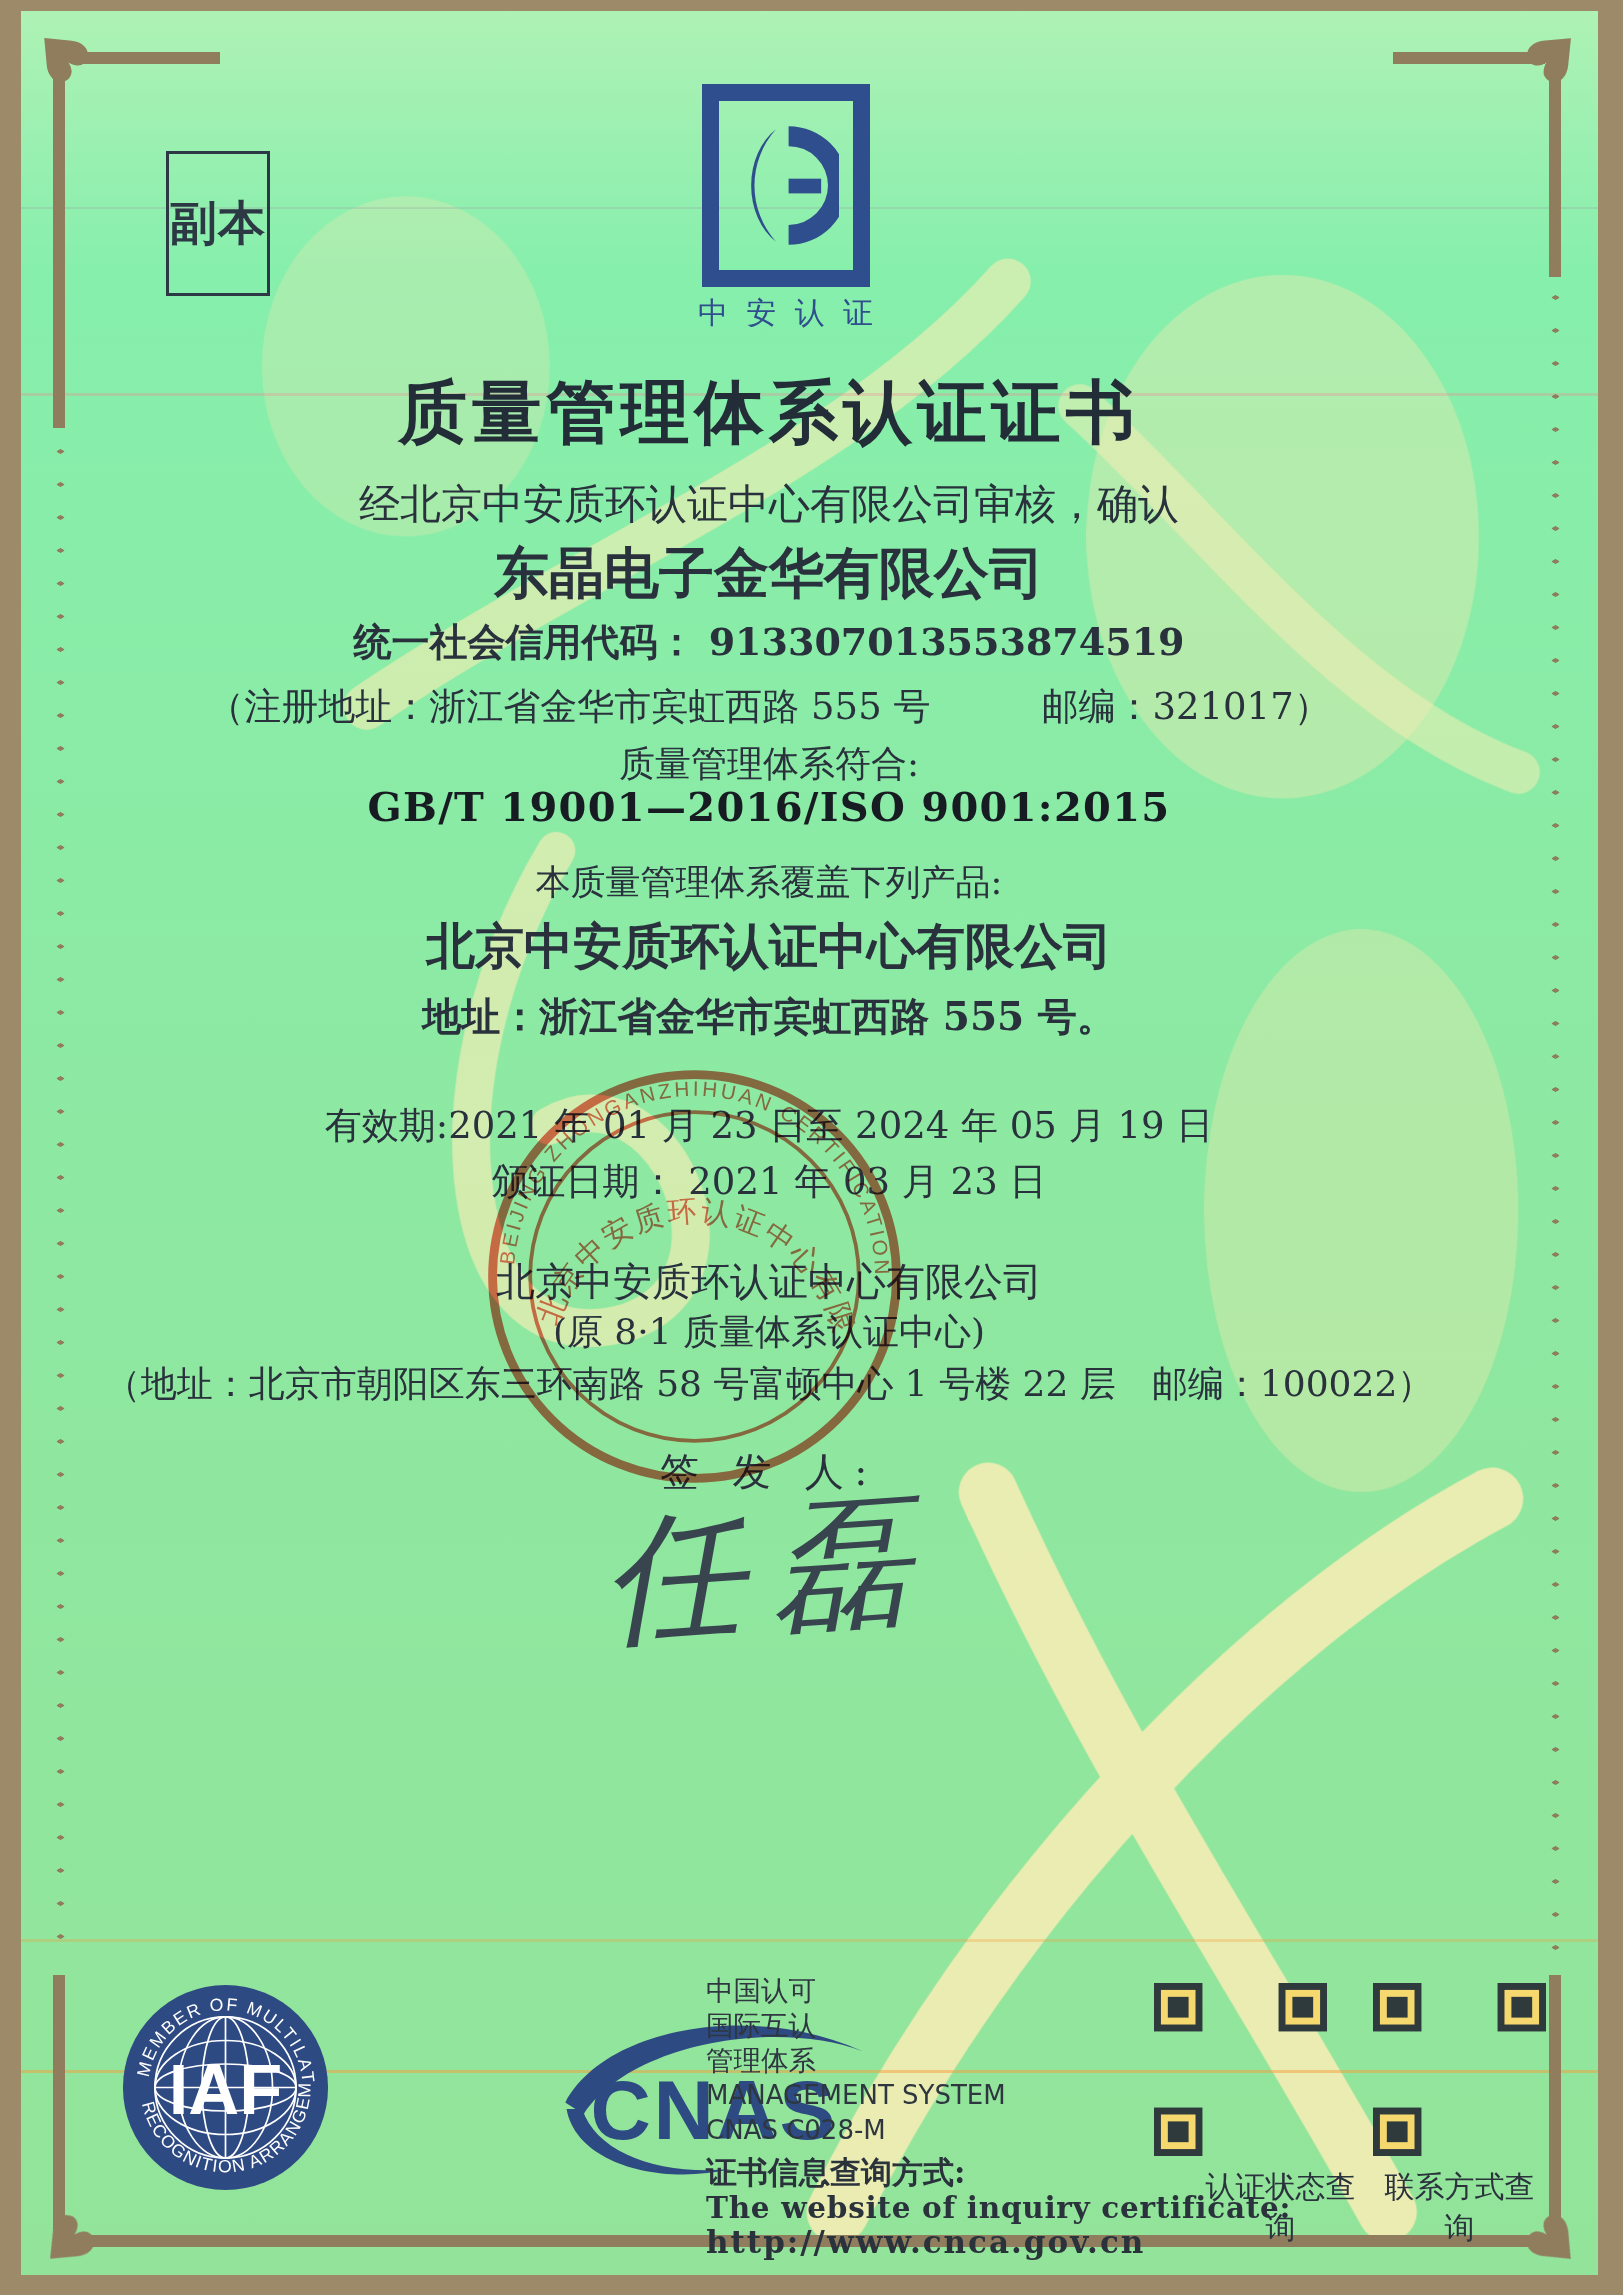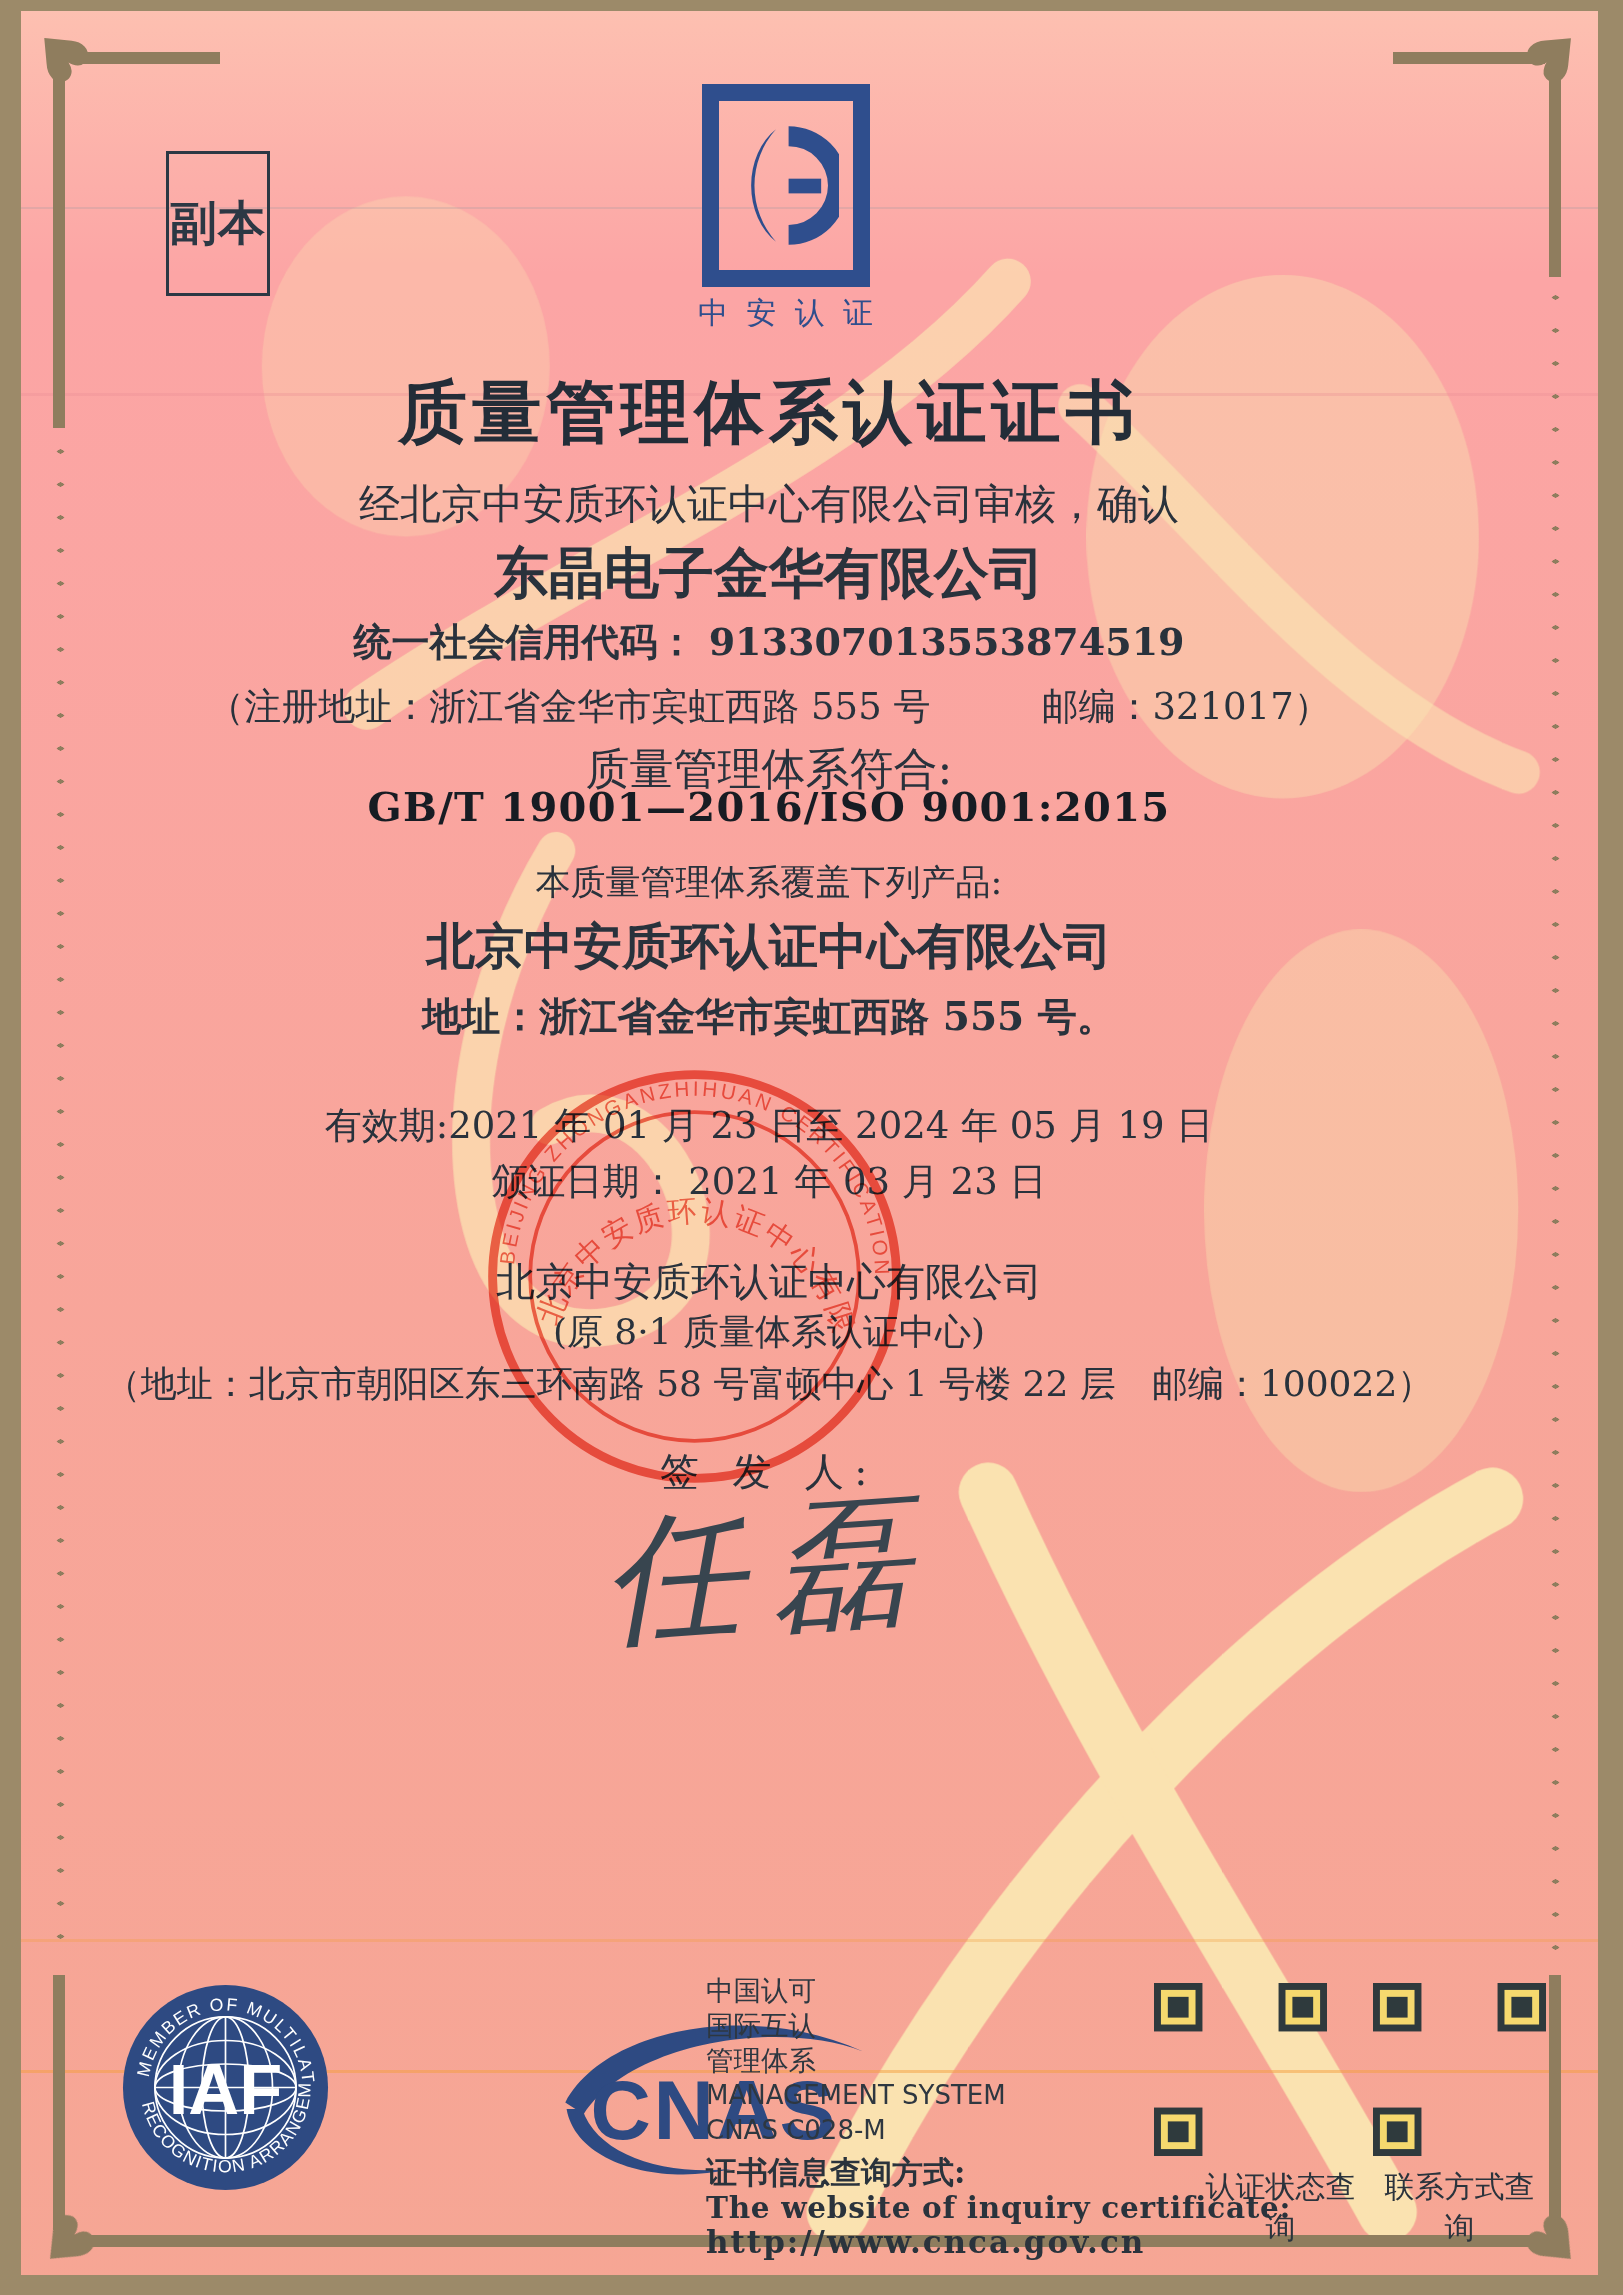--- a/index.html
+++ b/index.html
@@ -1,16 +1,16 @@
 <!DOCTYPE html>
 <html style="font-size:10.5px"><head>
 <meta charset="utf-8">
 <style>
   html,body{margin:0;padding:0;background:#777;}
-  .page{position:relative;width:1623px;height:2295px;background:#fca5a5;overflow:hidden;
+  .page{position:relative;width:1623px;height:2295px;background:#86efac;overflow:hidden;
         font-family:"DejaVu Serif","Liberation Serif",serif;color:#29323c;}
   .page:before{content:"";position:absolute;inset:0;
         background:linear-gradient(180deg,rgba(255,246,200,.35) 0%,rgba(255,246,200,0) 12%,rgba(214,170,60,.10) 55%,rgba(214,170,60,.16) 100%);
         pointer-events:none;}
   
   .frame{position:absolute;background:#9c8a69;}
   .frame.top{left:0;top:0;width:1623px;height:10.5px;}
   .frame.left{left:0;top:0;width:21px;height:2295px;}
   .frame.right{right:0;top:0;width:25px;height:2295px;}
   .frame.bottom{left:0;bottom:0;width:1623px;height:19.6px;}
@@ -32,21 +32,21 @@
         box-sizing:border-box;display:flex;align-items:center;justify-content:center;}
   .logo-caption{position:absolute;left:589px;top:293px;width:393px;text-align:center;font-size:30px;
         font-weight:500;color:#2f4e8d;letter-spacing:18.3px;text-indent:18.3px;}
   
   .cline{position:absolute;left:0;width:1538px;text-align:center;white-space:nowrap;}
   .t-title   {top:367px;font-size:69px;font-weight:700;letter-spacing:5.2px;color:#232d38;}
   .t-audit   {top:477px;font-size:41px;}
   .t-company {top:537px;font-size:55px;font-weight:700;}
   .t-credit  {top:617px;font-size:38px;font-weight:700;}
   .t-regaddr {top:682px;font-size:37px;}
-  .t-conform {top:740px;font-size:44px;}
+  .t-conform {top:740px;font-size:36px;}
   .t-standard{top:783px;font-size:40px;font-weight:700;letter-spacing:1.3px;color:#171c23;}
   .t-scopel  {top:859px;font-size:35px;}
   .t-scope   {top:914px;font-size:49px;font-weight:700;}
   .t-address {top:990px;font-size:39px;font-weight:700;}
   .t-regno   {top:1047px;font-size:35px;}
   .t-valid   {top:1101px;font-size:37px;}
   .t-issued  {top:1157px;font-size:37px;}
   .t-issuer  {top:1255px;font-size:39px;}
   .t-former  {top:1308px;font-size:36px;}
   .t-issaddr {top:1360px;font-size:36px;}

